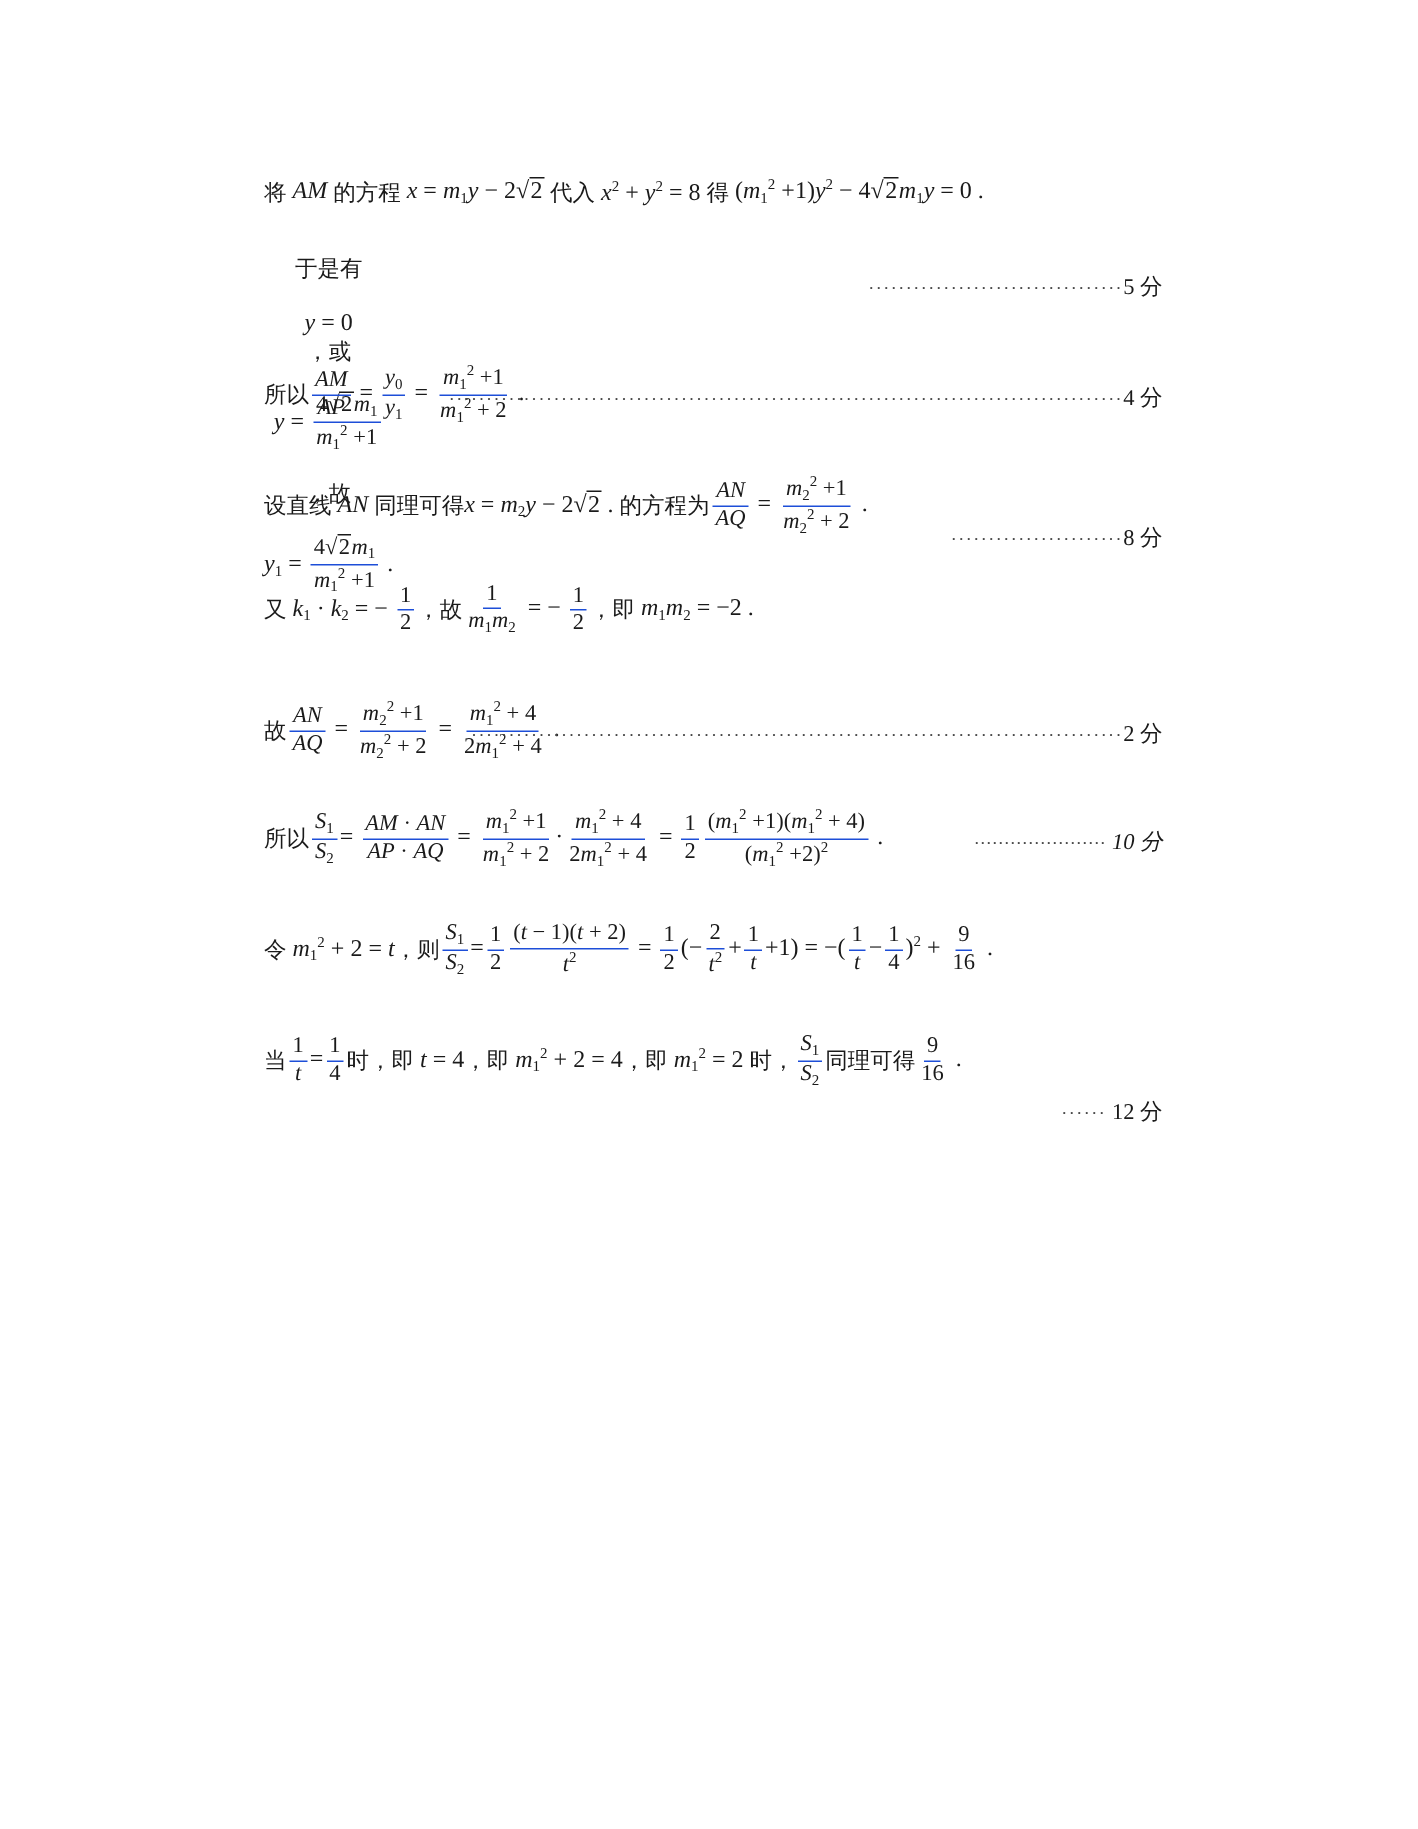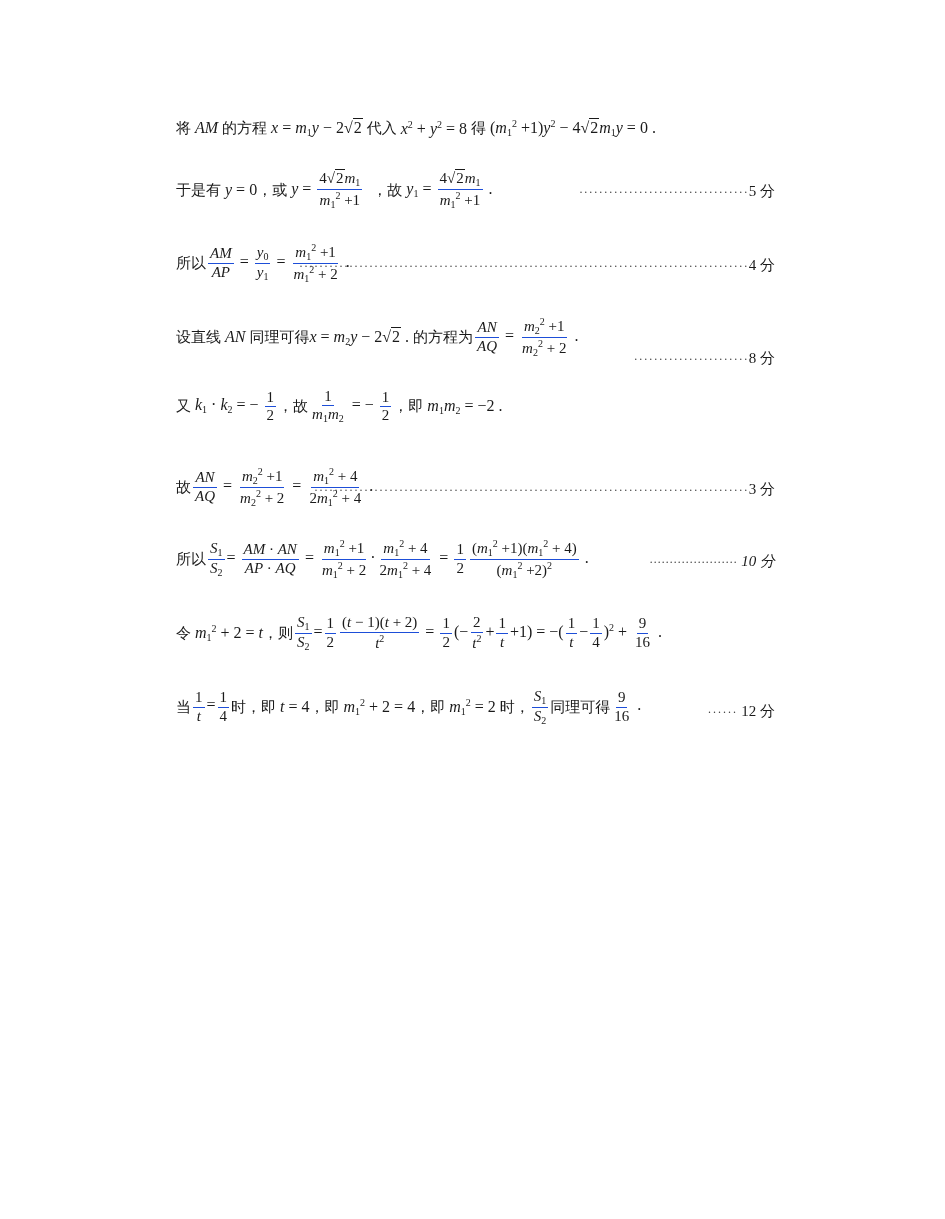--- a/index.html
+++ b/index.html
@@ -29,21 +29,21 @@
     <span class="cn">将</span>&nbsp;
     <i>AM</i>&nbsp;
     <span class="cn">的方程</span>&nbsp;
     <span><i>x</i> = <i>m</i><sub>1</sub><i>y</i> − 2<span class="sqrt">√<span class="rad">2</span></span></span>&nbsp;
     <span class="cn">代入</span>&nbsp;
     <span><i>x</i><sup>2</sup> + <i>y</i><sup>2</sup> = 8</span>&nbsp;
     <span class="cn">得</span>&nbsp;
     <span>(<i>m</i><sub>1</sub><sup>2</sup> +1)<i>y</i><sup>2</sup> − 4<span class="sqrt">√<span class="rad">2</span></span><i>m</i><sub>1</sub><i>y</i> = 0 .</span>
   </div>
 
-  <div class="line" style="top:170px;">
+  <div class="line" style="top:170px;flex-direction:column;">
     <span class="cn">于是有</span>&nbsp;
     <span><i>y</i> = 0</span>
     <span class="cn">，或</span>&nbsp;
     <span><i>y</i> =
       <span class="frac">
           <span class="num">4<span class="sqrt">√<span class="rad">2</span></span><i>m</i><sub>1</sub></span>
           <span class="den"><i>m</i><sub>1</sub><sup>2</sup> +1</span>
         </span>
     </span>&nbsp;&nbsp;
     <span class="cn">，故</span>&nbsp;
@@ -127,21 +127,21 @@
       <span class="frac">
           <span class="num"><i>m</i><sub>2</sub><sup>2</sup> +1</span>
           <span class="den"><i>m</i><sub>2</sub><sup>2</sup> + 2</span>
         </span> =
       <span class="frac">
           <span class="num"><i>m</i><sub>1</sub><sup>2</sup> + 4</span>
           <span class="den">2<i>m</i><sub>1</sub><sup>2</sup> + 4</span>
         </span> .
     </span>
   </div>
-  <div class="score" style="top:480px;"><span style="letter-spacing:1px;color:#444;font-size:12px;">·······················································································</span><span>3 分</span></div>
+  <div class="score" style="top:480px;"><span style="letter-spacing:1px;color:#444;font-size:12px;">·······················································································</span><span>2 分</span></div>
 
   <div class="line" style="top:538px;">
     <span class="cn">所以</span>
     <span>
       <span class="frac">
           <span class="num"><i>S</i><sub>1</sub></span>
           <span class="den"><i>S</i><sub>2</sub></span>
         </span>=
       <span class="frac">
           <span class="num"><i>AM</i> · <i>AN</i></span>
@@ -222,15 +222,15 @@
     <span><span class="frac">
           <span class="num"><i>S</i><sub>1</sub></span>
           <span class="den"><i>S</i><sub>2</sub></span>
         </span></span>
     <span class="cn">同理可得</span>
     <span><span class="frac">
           <span class="num">9</span>
           <span class="den">16</span>
         </span> .</span>
   </div>
-  <div class="score" style="top:702px;"><span style="letter-spacing:1px;color:#444;font-size:12px;">······</span> <span>12 分</span></div>
+  <div class="score" style="top:732px;"><span style="letter-spacing:1px;color:#444;font-size:12px;">······</span> <span>12 分</span></div>
 
 </div>
 
 </body></html>

